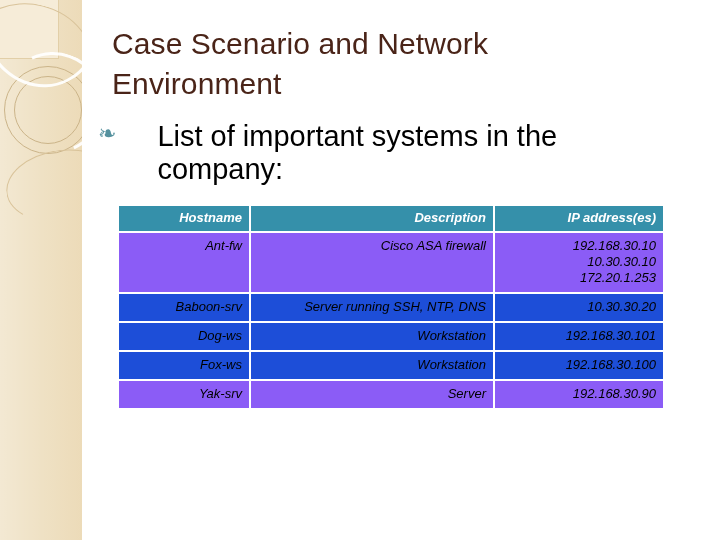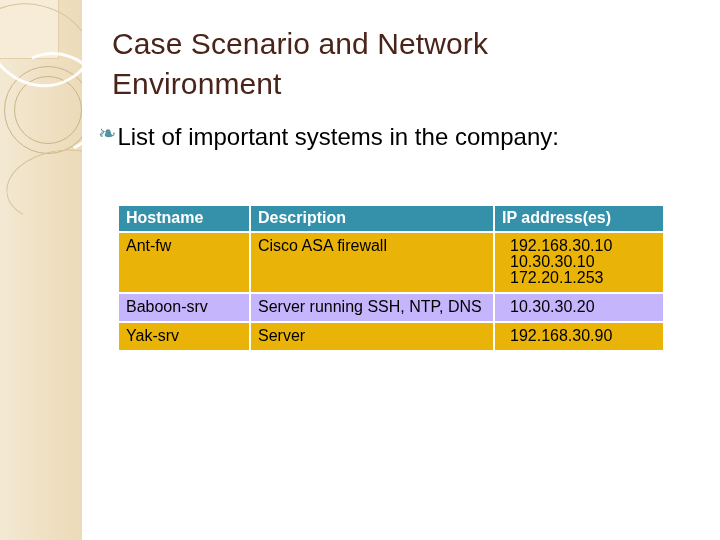--- a/index.html
+++ b/index.html
@@ -91,55 +91,57 @@
   .bullet-glyph {
     flex: 0 0 auto;
     color: #55919e;
     font-size: 22px;
     line-height: 28px;
     margin-right: 1px;
     font-family: "DejaVu Sans", sans-serif;
   }
   .bullet-text {
     flex: 1 1 auto;
-    font-size: 24px;
+    font-size: 29px;
     line-height: 33px;
     color: #000000;
+    margin-left: 40px;
   }
 
   
   .tbl-wrap {
     position: absolute;
     left: 35px; top: 204px;
     width: 542px;
   }
   table.systems {
     border-collapse: separate;
     border-spacing: 2px 2px;
     width: 542px;
     table-layout: fixed;
   }
   table.systems th,
   table.systems td {
-    text-align: left;
+    text-align: right;
     vertical-align: top;
     padding: 5px 7px 6px 7px;
-    font-size: 16px;
+    font-size: 13px;
     line-height: 16px;
+    font-style: italic;
   }
   table.systems th {
     background: #3590aa;
     color: #ffffff;
     font-weight: bold;
     padding-top: 4px;
     padding-bottom: 5px;
   }
   table.systems td { color: #000000; }
-  tr.band-dark td { background: #eab308; }
-  tr.band-light td { background: #c4b5fd; }
+  tr.band-dark td { background: #8b5cf6; }
+  tr.band-light td { background: #1d4ed8; }
 
   .col-host { width: 130px; }
   .col-desc { width: 242px; }
   .col-ip   { width: 168px; }
 
   .ip-line { display: block; margin-left: 8px; }
 </style>
 </head>
 <body>
 
@@ -187,20 +189,34 @@
               <span class="ip-line">172.20.1.253</span>
             </td>
           </tr>
           <tr class="band-light">
             <td>Baboon-srv</td>
             <td>Server running SSH, NTP, DNS</td>
             <td>
               <span class="ip-line">10.30.30.20</span>
             </td>
           </tr>
+          <tr class="band-light">
+            <td>Dog-ws</td>
+            <td>Workstation</td>
+            <td>
+              <span class="ip-line">192.168.30.101</span>
+            </td>
+          </tr>
+          <tr class="band-light">
+            <td>Fox-ws</td>
+            <td>Workstation</td>
+            <td>
+              <span class="ip-line">192.168.30.100</span>
+            </td>
+          </tr>
           <tr class="band-dark">
             <td>Yak-srv</td>
             <td>Server</td>
             <td>
               <span class="ip-line">192.168.30.90</span>
             </td>
           </tr>
         </tbody>
     </table>
   </div>

